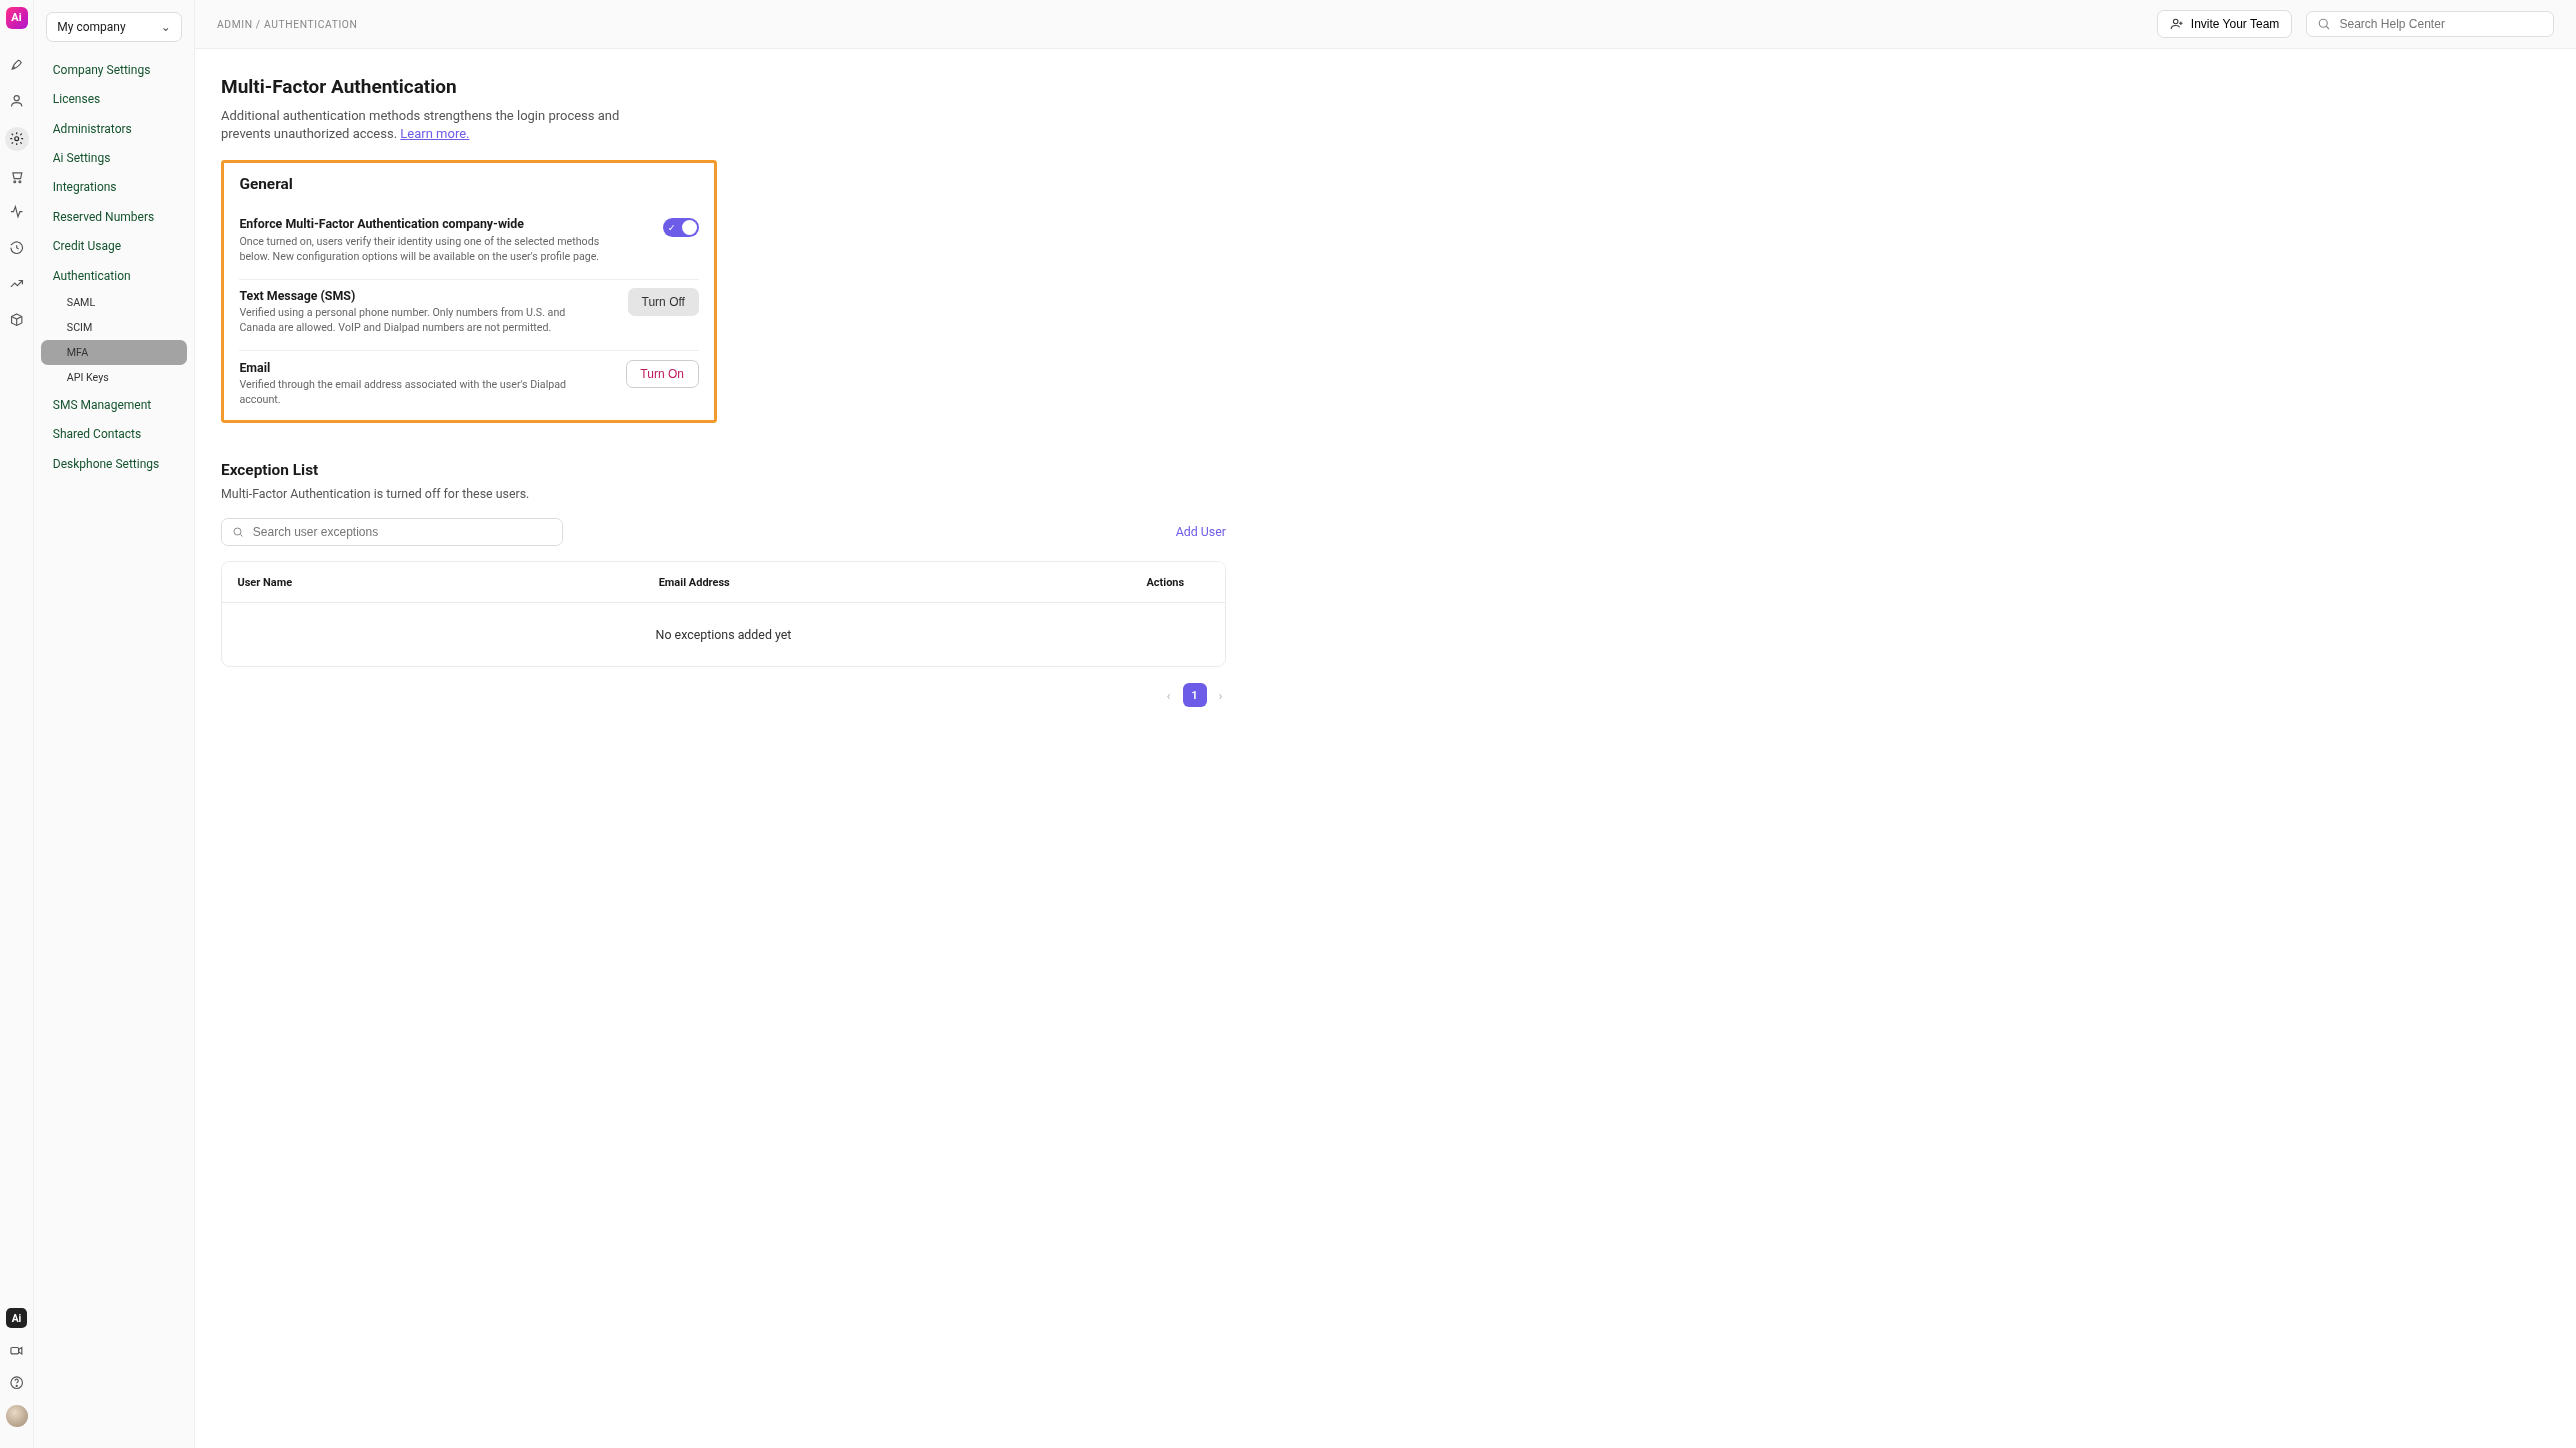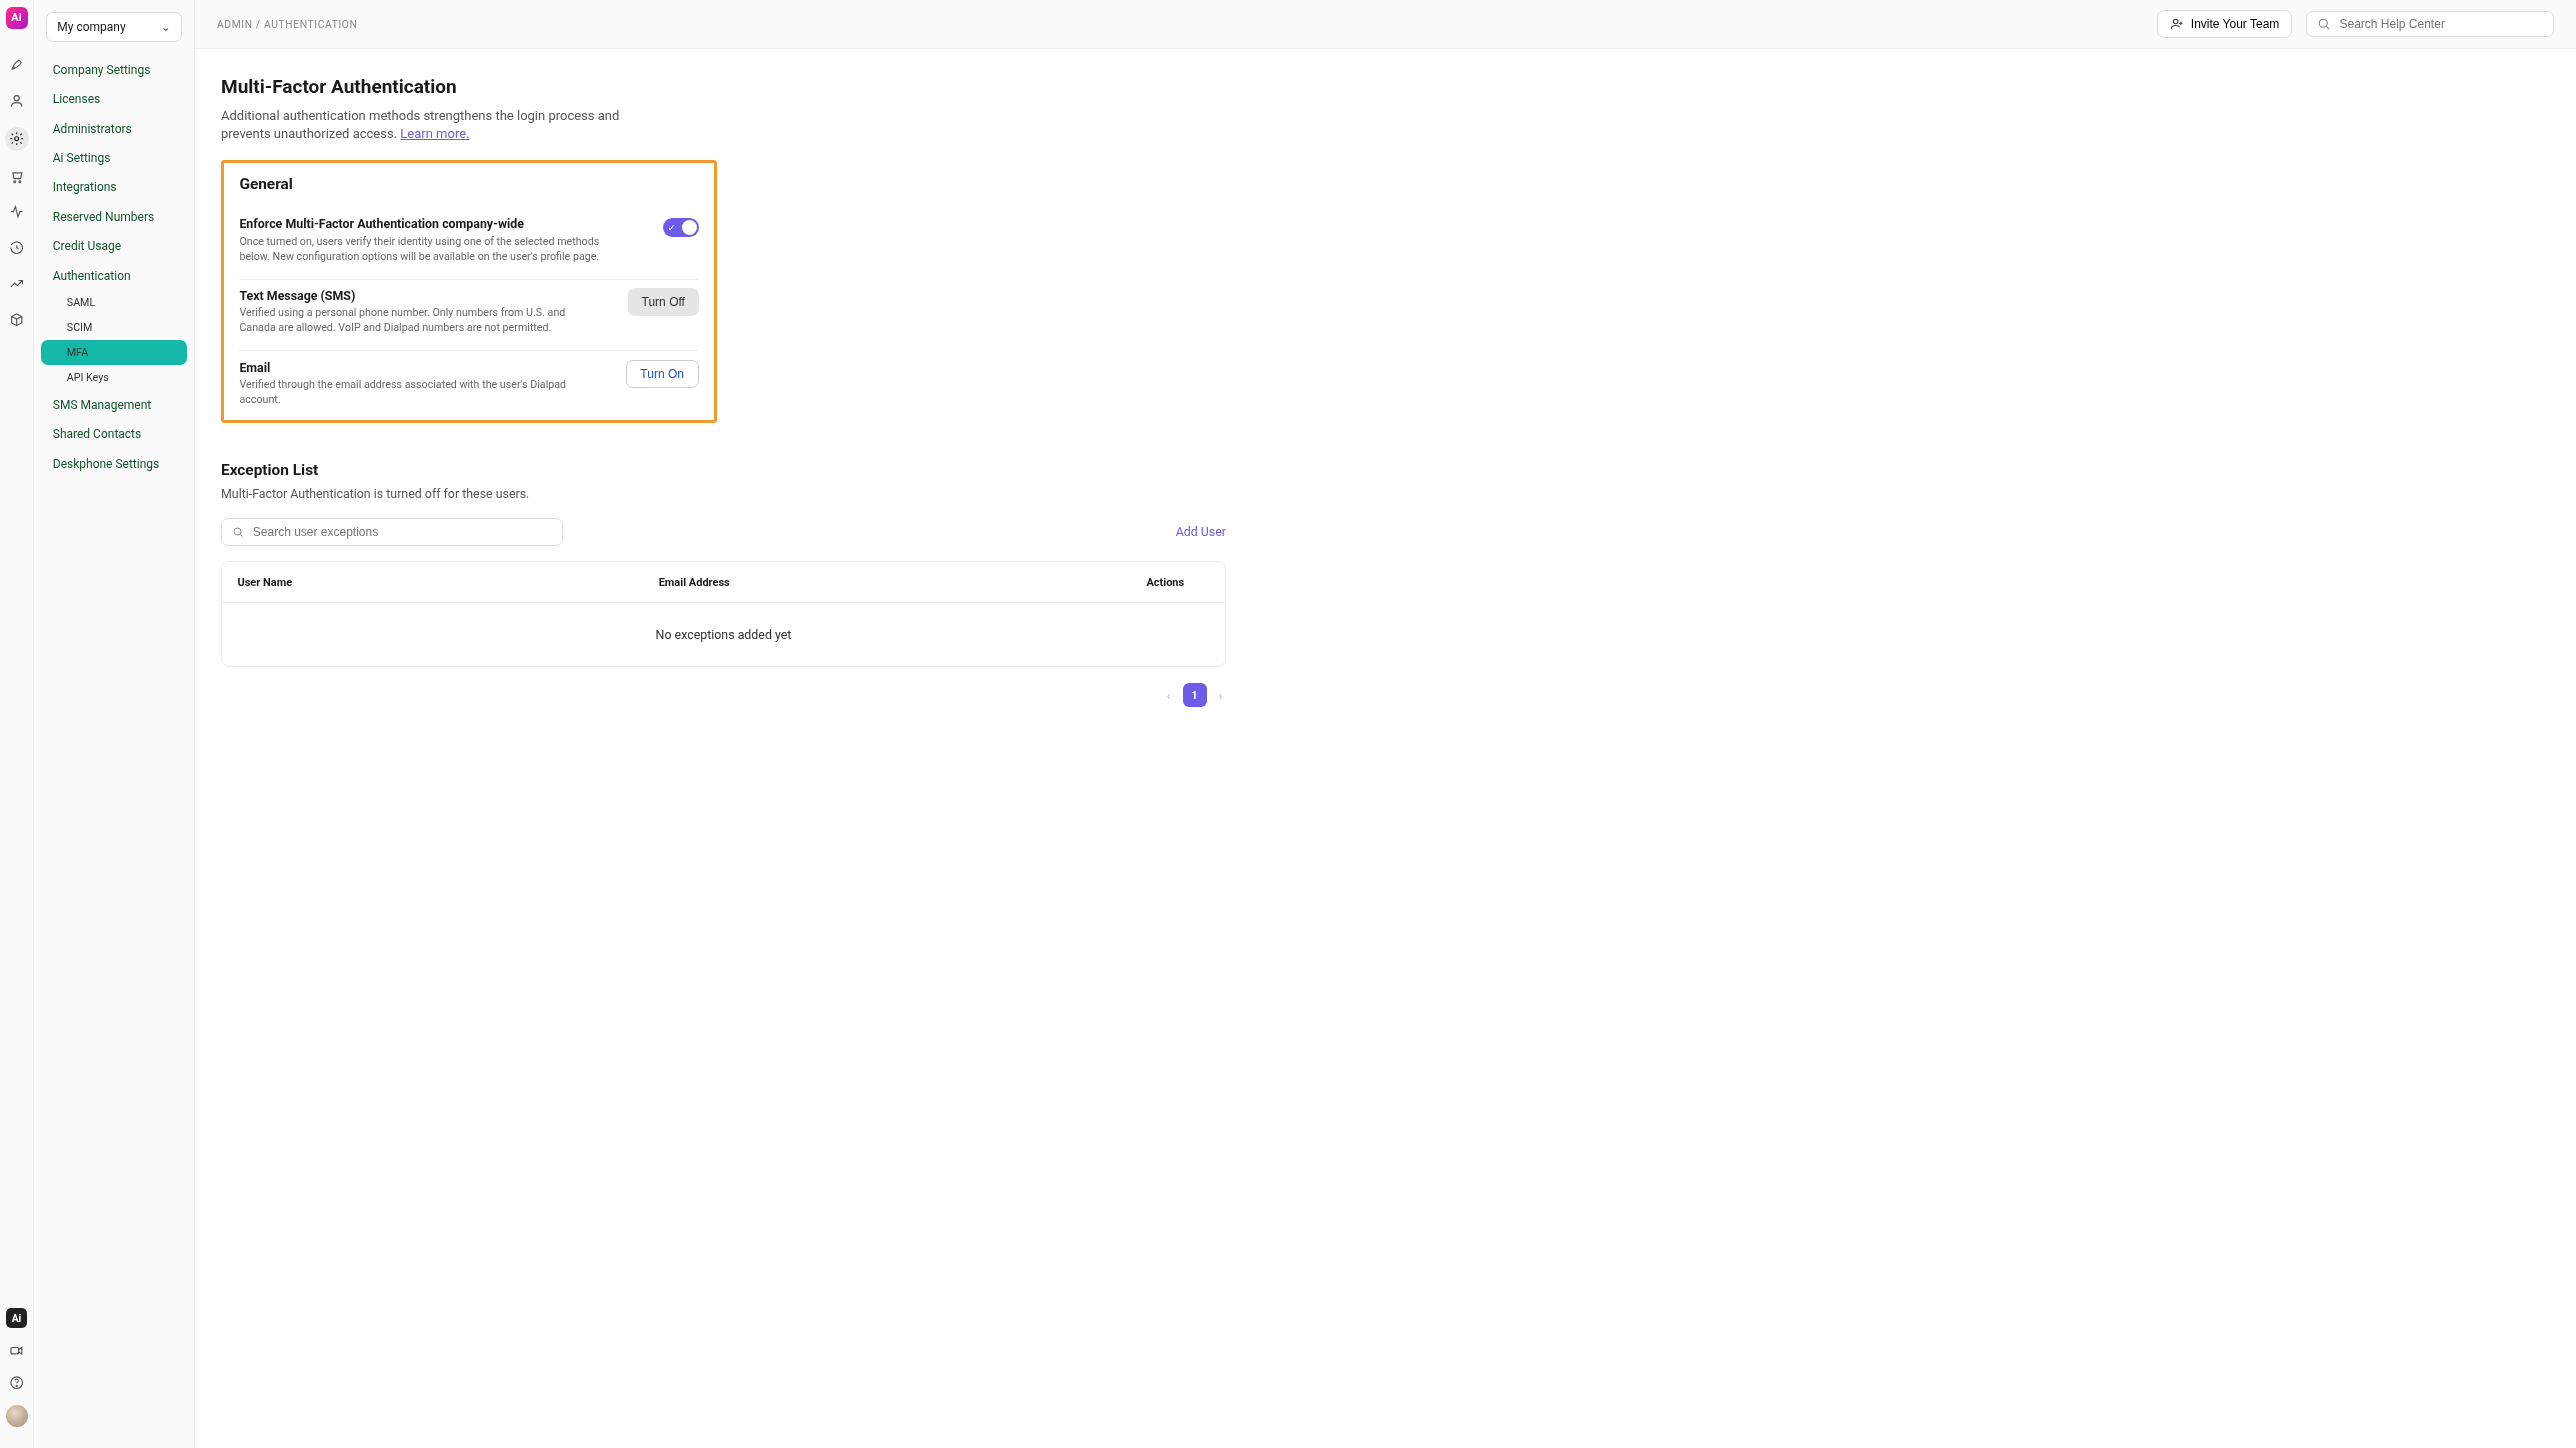--- a/index.html
+++ b/index.html
@@ -17,21 +17,21 @@
   .rail-bottom-logo { width:20.5px;height:20.5px;border-radius:5.1px;background:#222;display:flex;align-items:center;justify-content:center;color:#fff;font-size:10.3px;font-weight:700; }
   .avatar { width:22px;height:22px;border-radius:50%;background:#cbb; margin-bottom:10.3px; background: radial-gradient(circle at 40% 35%, #e8d9c5, #a08870); }
 
   
   .sidebar { width: 161px; border-right: 0.9px solid #eee; background:#fafafa; display:flex; flex-direction:column; }
   .company-select { margin: 12px 12px 13.7px 12px; border:0.9px solid #ddd; border-radius:6.8px; padding:6.8px 10.3px; display:flex; align-items:center; justify-content:space-between; font-size:12px; cursor:pointer; background:#fff; }
   .company-select .chev { color:#555; }
   .nav { display:flex; flex-direction:column; padding: 0 3.4px; }
   .nav-item { padding: 7.7px 12px; font-size: 12px; color:#14532d; border-radius:6.8px; margin: 0 3.4px; cursor:pointer; }
   .nav-sub { padding: 6px 12px 6px 26px; font-size:10.7px; color:#333; border-radius:6.8px; margin: 0 3.4px; cursor:pointer; }
-  .nav-sub.active { background:#14b8a6; }
+  .nav-sub.active { background:#a3a3a3; }
 
   
   .main { flex:1; display:flex; flex-direction:column; min-width:0; }
   .topbar { height:49px; border-bottom:0.9px solid #eee; display:flex; align-items:center; padding: 0 22px; gap:13.7px; background:#fafafa; }
   .breadcrumb { font-size:10.3px; letter-spacing:0.06em; color:#888; }
   .topbar-spacer { flex:1; }
   .invite-btn { display:flex; align-items:center; gap:6.8px; font-size:12px; padding:6px 12px; border:0.9px solid #ddd; border-radius:6.8px; background:#fff; cursor:pointer; }
   .invite-btn svg { width:13.7px;height:13.7px; stroke:#333; fill:none; stroke-width:1.8;}
   .search-wrap { display:flex; align-items:center; gap:8.5px; border:0.9px solid #ddd; border-radius:6.8px; padding:5.1px 10.3px; width:248px; background:#fff; }
   .search-wrap svg { width:13.7px;height:13.7px; stroke:#888; fill:none; stroke-width:2;}
@@ -47,21 +47,21 @@
   .section-h { font-size:15.4px; font-weight:700; margin-bottom:15.4px; }
   .setting-row { display:flex; align-items:flex-start; justify-content:space-between; padding: 8.5px 0 13.7px 0; border-bottom:0.9px solid #eee; gap:26px;}
   .setting-row:last-child { border-bottom:none; padding-bottom:5.1px;}
   .setting-text { flex:1; }
   .setting-title { font-size:12.4px; font-weight:700; margin-bottom:3.4px; }
   .setting-desc { font-size:10.7px; color:#666; line-height:1.4; max-width: 376px;}
   .toggle { width:36px; height:19px; border-radius:10.3px; background:#6c5ce7; position:relative; cursor:pointer; flex-shrink:0; margin-top:1.7px;}
   .toggle .knob { position:absolute; right:1.7px; top:1.7px; width:15.4px; height:15.4px; border-radius:50%; background:#fff; }
   .toggle .check { position:absolute; left:5.1px; top:3.4px; color:#fff; font-size:9.4px; }
   .btn-turnoff { background:#e5e5e5; border:none; border-radius:6.8px; padding:6.8px 13.7px; font-size:12px; color:#333; cursor:pointer; flex-shrink:0; }
-  .btn-turnon { background:#fff; border:0.9px solid #ccc; border-radius:6.8px; padding:6px 13.7px; font-size:12px; color:#1d4ed8; cursor:pointer; flex-shrink:0; }
+  .btn-turnon { background:#fff; border:0.9px solid #ccc; border-radius:6.8px; padding:6px 13.7px; font-size:12px; color:#be185d; cursor:pointer; flex-shrink:0; }
 
   .exception-h { font-size:15.4px; font-weight:700; margin-top: 38px; margin-bottom:6.8px; }
   .exception-desc { font-size:12.4px; color:#555; margin-bottom:17px; }
   .exception-bar { display:flex; align-items:center; justify-content:space-between; margin-bottom:15.4px; }
   .exc-search { display:flex; align-items:center; gap:8.5px; border:0.9px solid #ddd; border-radius:6.8px; padding:6px 10.3px; width:342px; background:#fff;}
   .exc-search svg{width:12px;height:12px;stroke:#888;fill:none;stroke-width:2;}
   .exc-search input { border:none; outline:none; font-size:12px; flex:1; background:transparent; }
   .add-user-link { color:#6c5ce7; font-size:12.4px; cursor:pointer; }
 
   .table { border:0.9px solid #eaeaea; border-radius:8.5px; overflow:hidden; }

